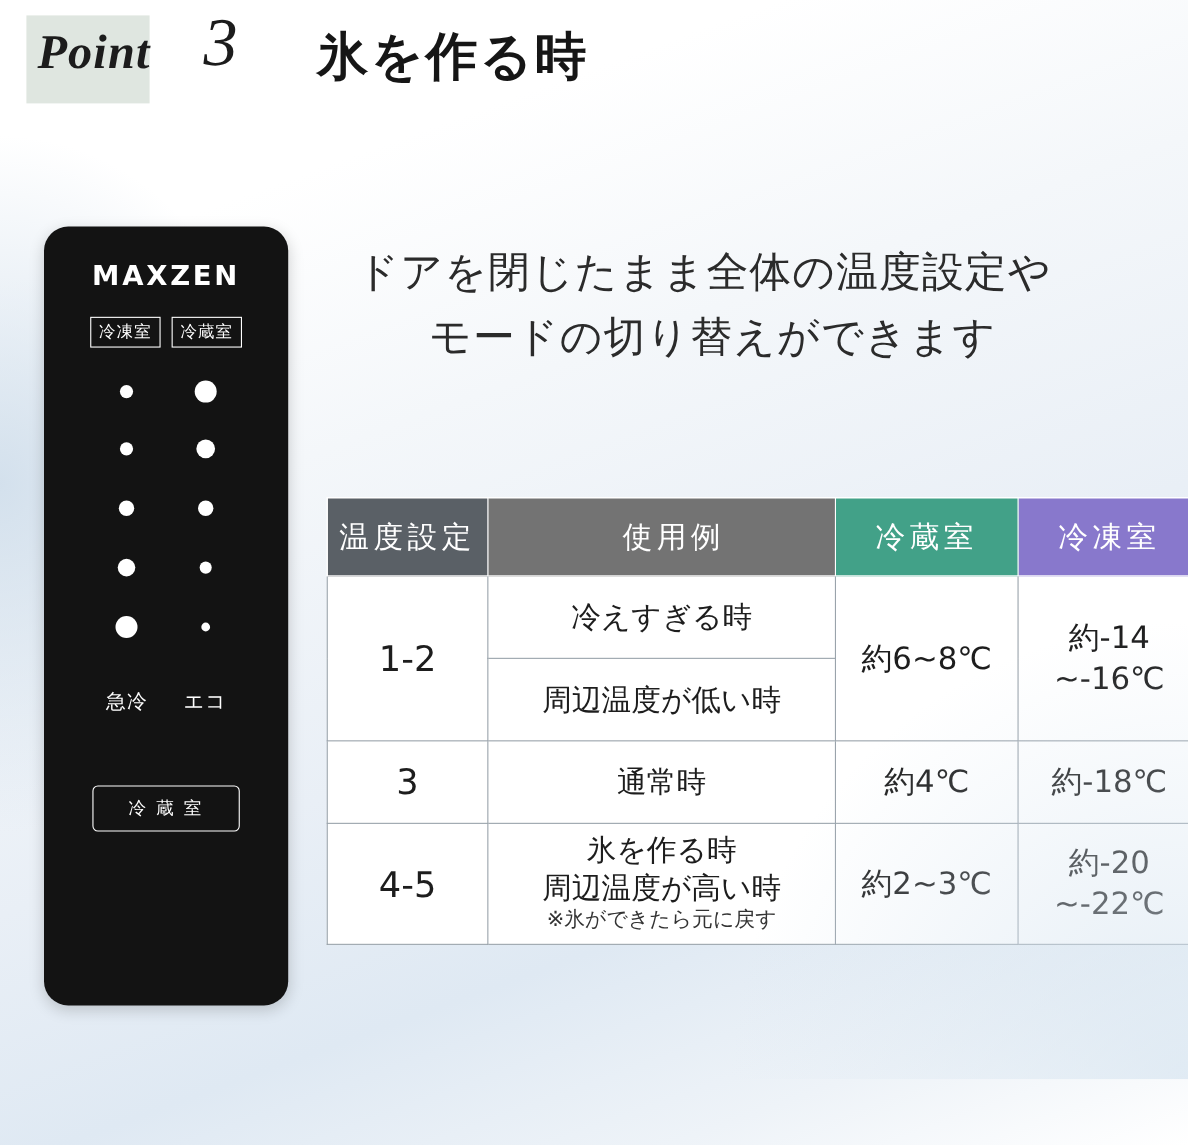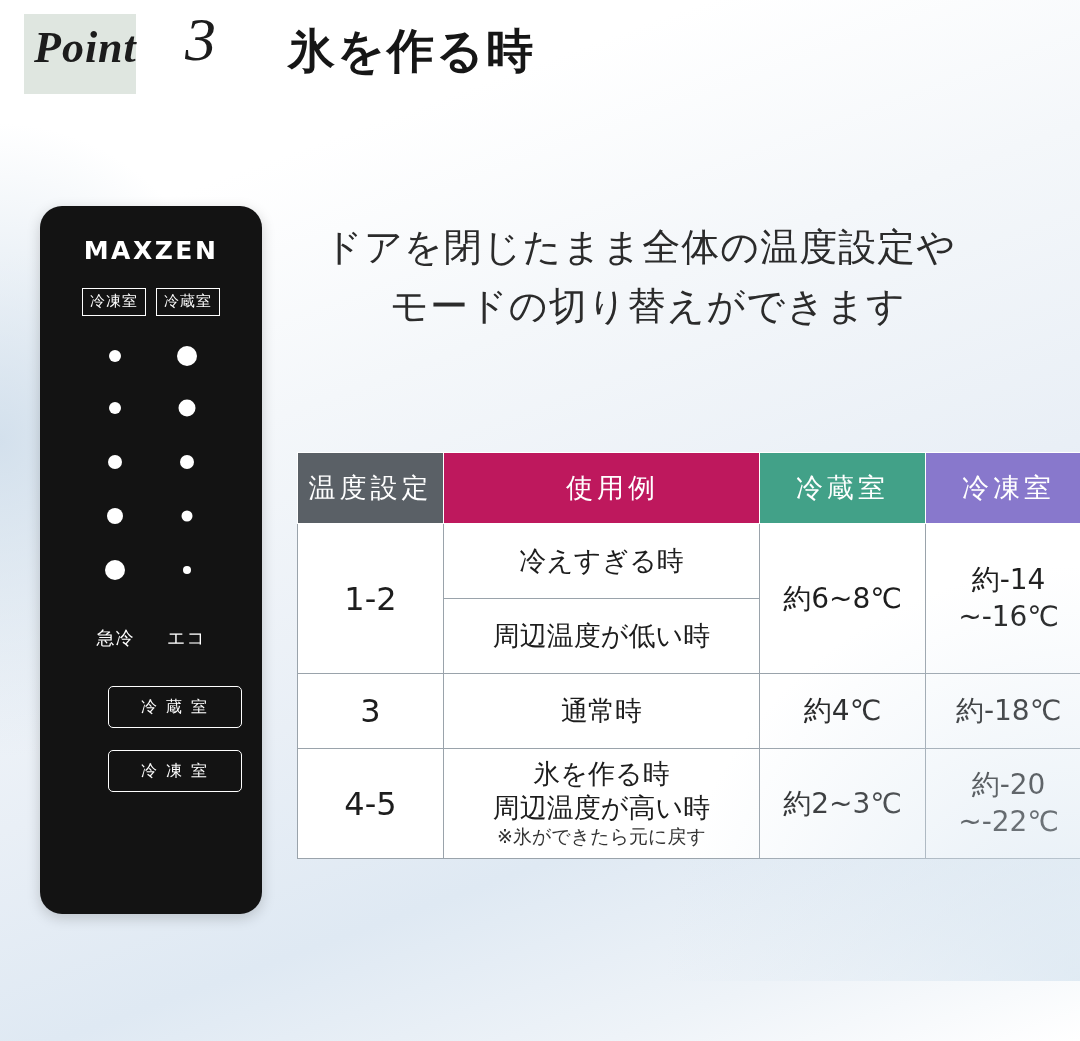--- a/index.html
+++ b/index.html
@@ -132,21 +132,21 @@
     top: 420px; left: 0; width: 100%;
     color: #ffffff;
     font-size: 18px;
     letter-spacing: 1px;
     font-family: "DejaVu Sans", "Liberation Sans", sans-serif;
   }
   .fn-labels span { position: absolute; transform: translateX(-50%); }
 
   .btn-list {
     position: absolute;
-    top: 480px; left: 0; width: 100%; padding-left: 24px;
+    top: 508px; left: 0; width: 100%;
   }
   .rbtn {
     margin: 0 auto 22px;
     width: 132px;
     height: 40px;
     border: 1px solid #ffffff;
     border-radius: 5px;
     color: #ffffff;
     font-size: 16px;
     letter-spacing: 2px;
@@ -191,21 +191,21 @@
   }
   table.spec thead th {
     color: #ffffff;
     font-weight: normal;
     font-size: 27px;
     letter-spacing: 4px;
     height: 68px;
     border-color: #ffffff;
   }
   th.h-temp { background: #5a6066; width: 143px; }
-  th.h-use  { background: #be185d; width: 291px; padding-left: 23px; }
+  th.h-use  { background: #737373; width: 291px; padding-left: 23px; }
   th.h-fri  { background: #42a188; width: 163px; }
   th.h-fre  { background: #8878cc; width: 163px; }
 
   td.num { font-size: 32px; }
   td.usecase { font-size: 27px; height: 72px; }
   td.val { font-size: 28px; }
 
   .cell-multi {
     line-height: 1.25;
     font-size: 27px;
@@ -254,21 +254,20 @@
       <span class="dot" style="left:66%; top:224px; width:8px;  height:8px;"></span>
     </div>
 
     <div class="fn-labels">
       <span style="left:34%;">急冷</span>
       <span style="left:66%;">エコ</span>
     </div>
 
     <div class="btn-list">
       <div class="rbtn">冷 蔵 室</div>
-      <div class="rbtn">冷 凍 室</div>
     </div>
   </div>
 
   <div class="lead">
     <span>ドアを閉じたまま全体の温度設定や</span>
     <span class="l2">モードの切り替えができます</span>
   </div>
 
   <div class="table-wrap">
     <table class="spec">

